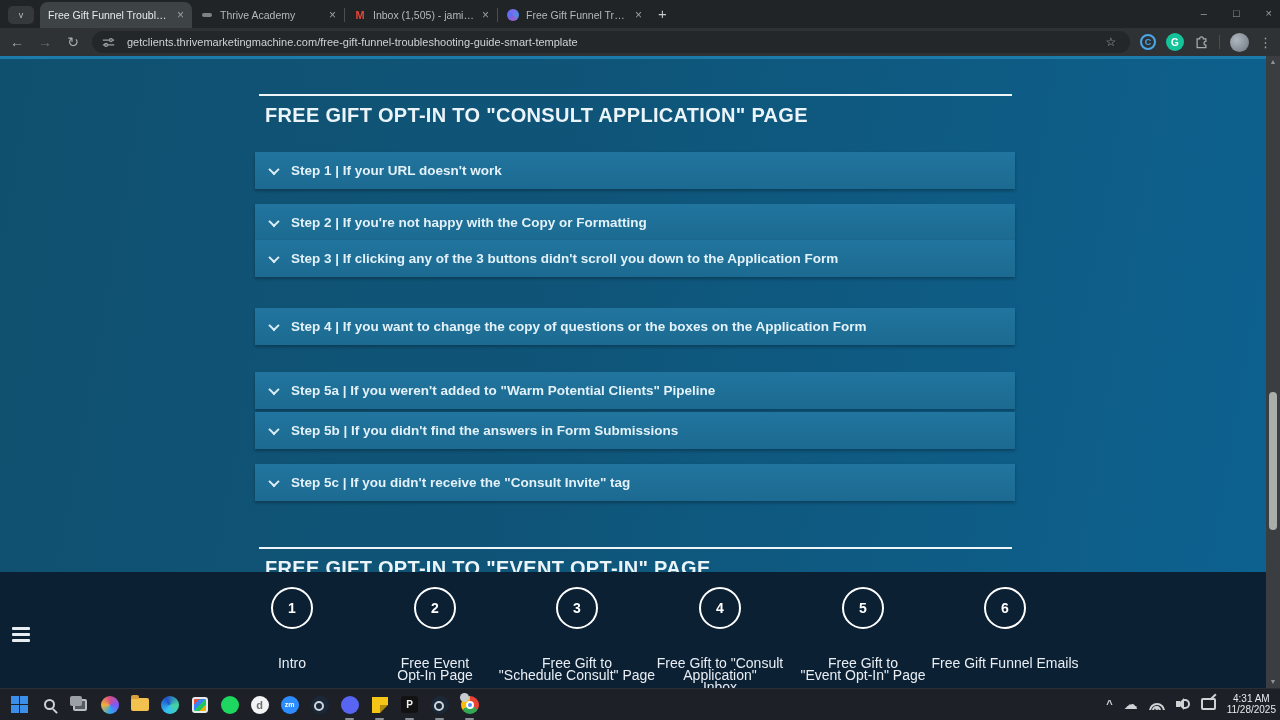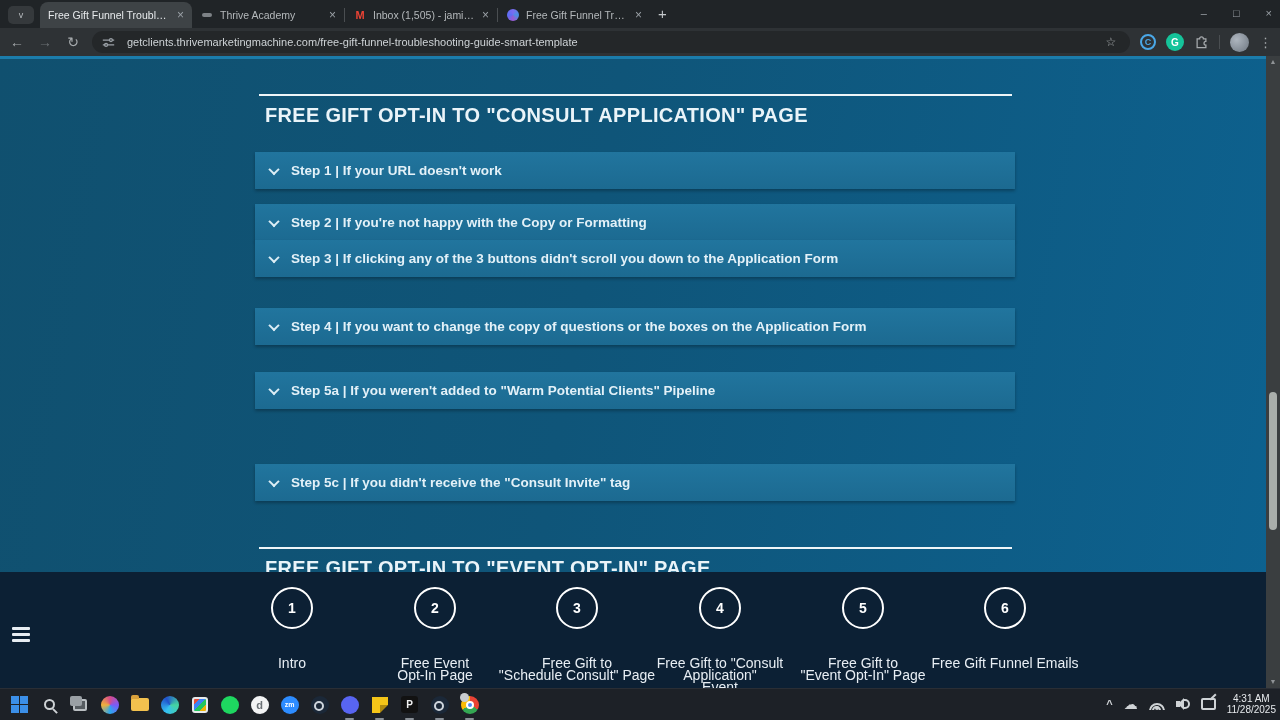--- a/index.html
+++ b/index.html
@@ -194,20 +194,24 @@
         <span>Step 3 | If clicking any of the 3 buttons didn't scroll you down to the Application Form</span>
       </div>
     <div class="acc-row" style="top:252px">
         <span class="chev"></span>
         <span>Step 4 | If you want to change the copy of questions or the boxes on the Application Form</span>
       </div>
     <div class="acc-row" style="top:316px">
         <span class="chev"></span>
         <span>Step 5a | If you weren't added to "Warm Potential Clients" Pipeline</span>
       </div>
+    <div class="acc-row" style="top:356px">
+        <span class="chev"></span>
+        <span>Step 5b | If you didn't find the answers in Form Submissions</span>
+      </div>
     <div class="acc-row" style="top:408px">
         <span class="chev"></span>
         <span>Step 5c | If you didn't receive the "Consult Invite" tag</span>
       </div>
 
     <div class="hr" style="top:491px"></div>
     <div class="section-title" style="top:501px">FREE GIFT OPT-IN TO "EVENT OPT-IN" PAGE</div>
 
     <div class="bottom-nav">
       <div class="hamburger">
@@ -234,21 +238,21 @@
         <div class="circle">3</div>
         <div class="lbl">
             <div>Free Gift to</div>
             <div>"Schedule Consult" Page</div>
           </div>
       </div>
       <div class="step" style="left:635px; top:15px">
         <div class="circle">4</div>
         <div class="lbl">
             <div>Free Gift to "Consult Application"</div>
-            <div>Event</div>
+            <div>Inbox</div>
           </div>
       </div>
       <div class="step" style="left:778px; top:15px">
         <div class="circle">5</div>
         <div class="lbl">
             <div>Free Gift to</div>
             <div>"Event Opt-In" Page</div>
           </div>
       </div>
       <div class="step" style="left:920px; top:15px">

